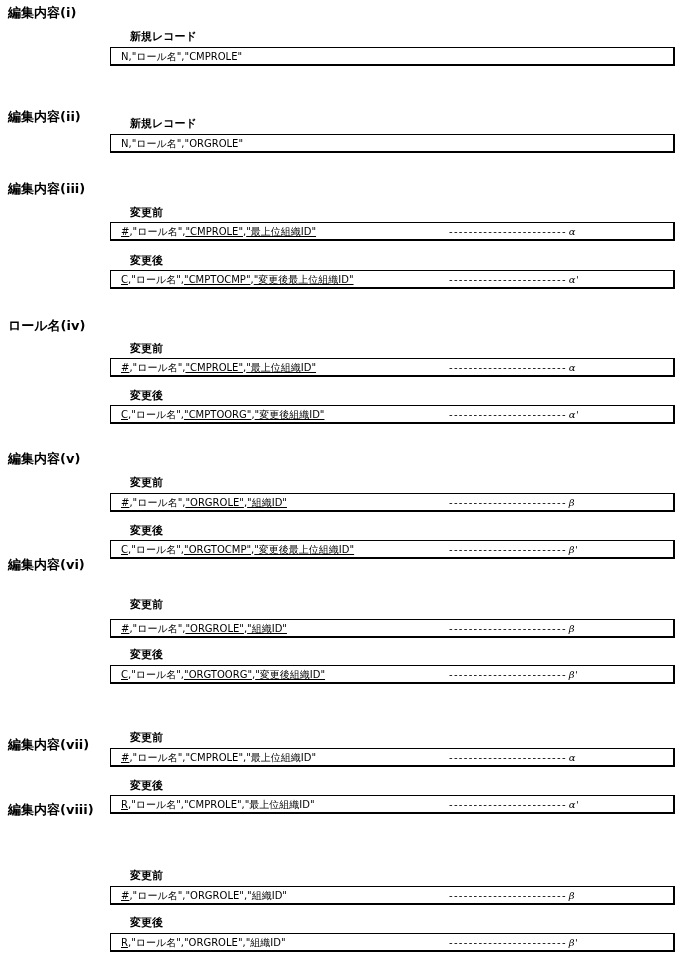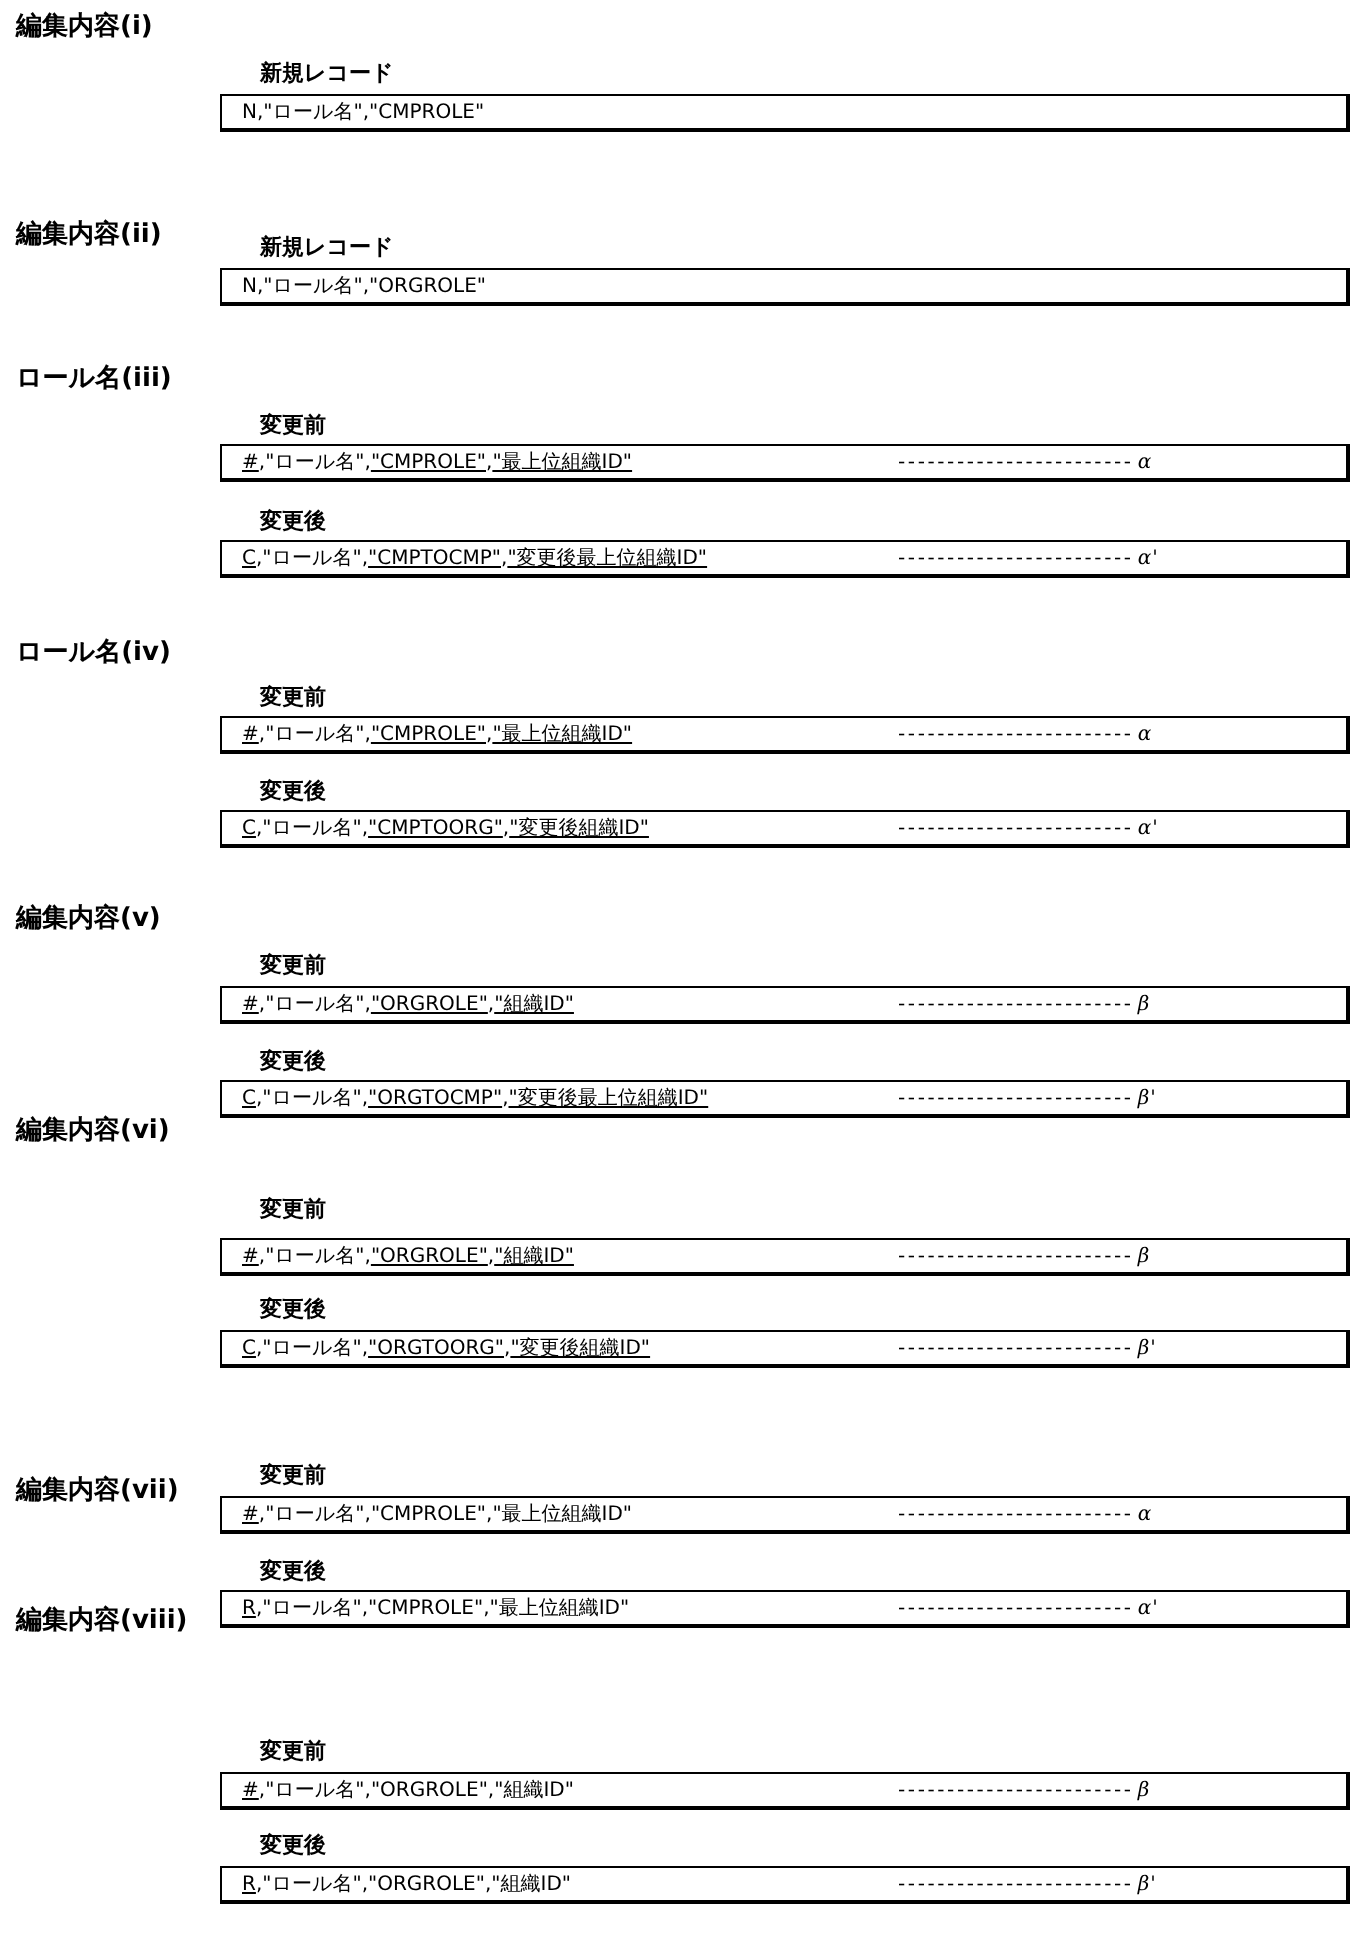--- a/index.html
+++ b/index.html
@@ -47,21 +47,21 @@
 </div>
 
 <div class="heading" style="top:108px">編集内容(ii)</div>
 <div class="label" style="top:116px">新規レコード</div>
 <div class="box" style="top:134px">
   <span class="rec">
     <span>N</span><span>,</span><span>"ロール名"</span>,<span>"ORGROLE"</span>
   </span>
 </div>
 
-<div class="heading" style="top:180px">ロール名(iii)</div>
+<div class="heading" style="top:180px">編集内容(iii)</div>
 <div class="label" style="top:205px">変更前</div>
 <div class="box" style="top:222px">
   <span class="rec">
     <span class="u">#</span><span>,</span><span>"ロール名"</span>,<span class="u">"CMPROLE"</span>,<span class="u">"最上位組織ID"</span>
   </span>
   <span class="mark"><span class="dash">------------------------</span><span class="sym">α</span></span>
 </div>
 <div class="label" style="top:253px">変更後</div>
 <div class="box" style="top:270px">
   <span class="rec">

